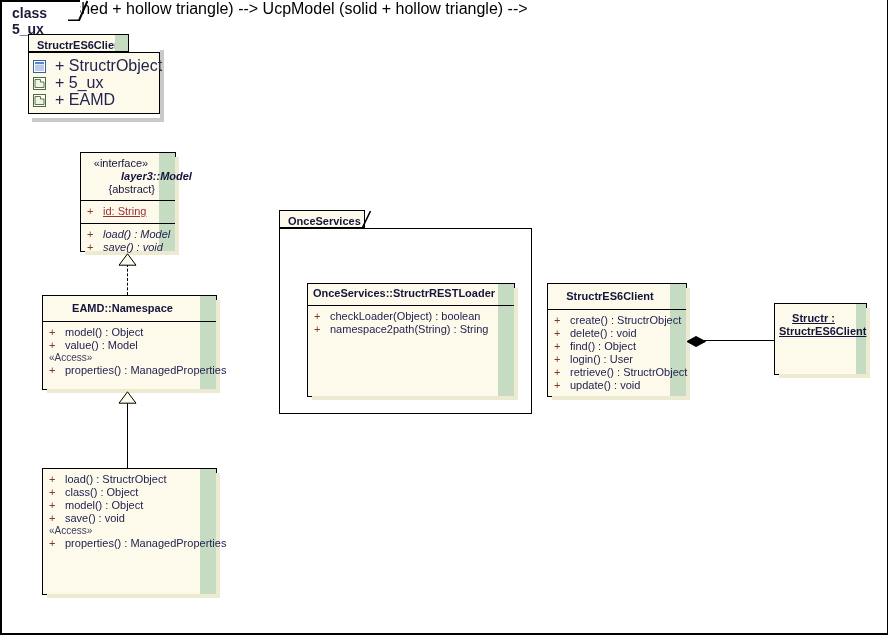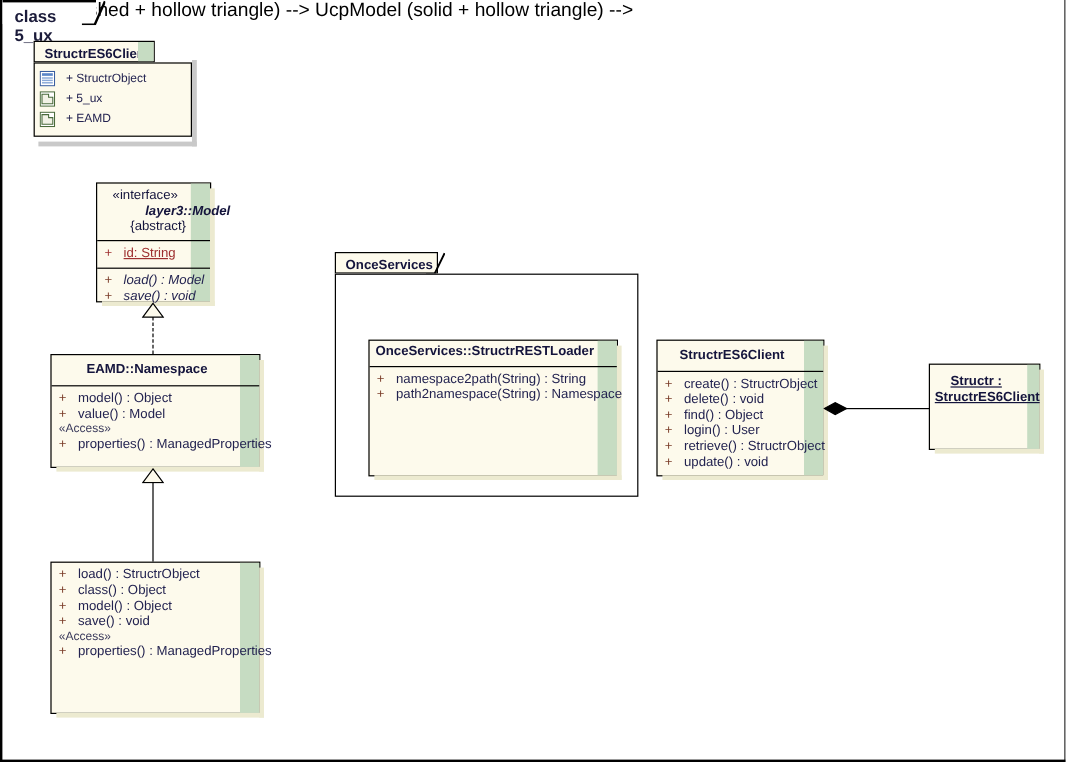--- a/index.html
+++ b/index.html
@@ -161,21 +161,21 @@
   .pkg-shadow-r {
     position: absolute;
     background: #c9c9c9;
   }
   .pkg-shadow-b {
     position: absolute;
     background: #c9c9c9;
   }
   .pkg-item {
     position: relative;
-    font-size: 10px;
+    font-size: 16px;
     color: #232350;
     line-height: 17px;
     white-space: nowrap;
     padding-left: 24px;
   }
   .pkg-item .vis { color: #232350; }
   
   .icn {
     position: absolute;
     left: 2px; top: 2px;
@@ -362,24 +362,24 @@
     <div class="shadow-r"></div>
     <div class="shadow-b"></div>
     <div class="greenband"></div>
 
     <div class="hdr" style="padding-top:3px; padding-bottom:5px;">
       <span>OnceServices::StructrRESTLoader</span>
     </div>
 
     <div class="compartment last" style="padding-left:4px;">
       <div class="member">
+        <span class="vis">+</span><span class="name">checkLoader(Object) : boolean</span>
+      </div>
+      <div class="member">
         <span class="vis">+</span><span class="name">namespace2path(String) : String</span>
-      </div>
-      <div class="member">
-        <span class="vis">+</span><span class="name">path2namespace(String) : Namespace</span>
       </div>
     </div>
   </div>
 
   
   <div class="umlbox" style="left:545px; top:283px; width:140px; height:114px;">
     <div class="shadow-r"></div>
     <div class="shadow-b"></div>
     <div class="greenband"></div>
 

